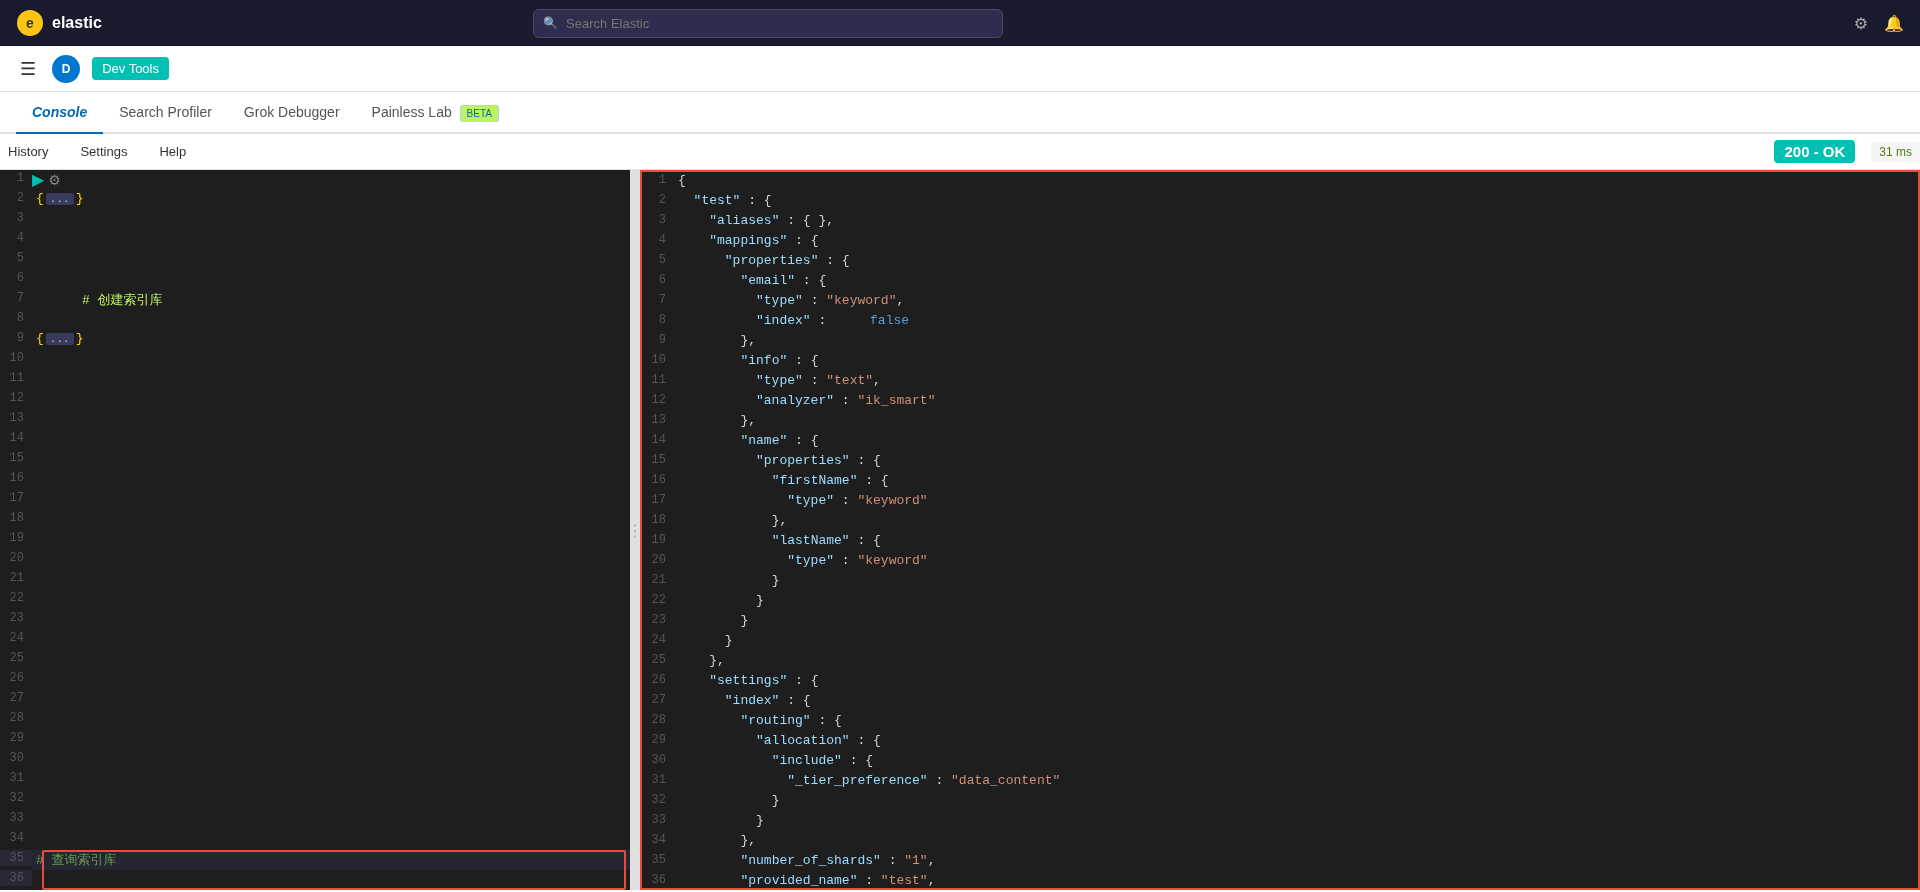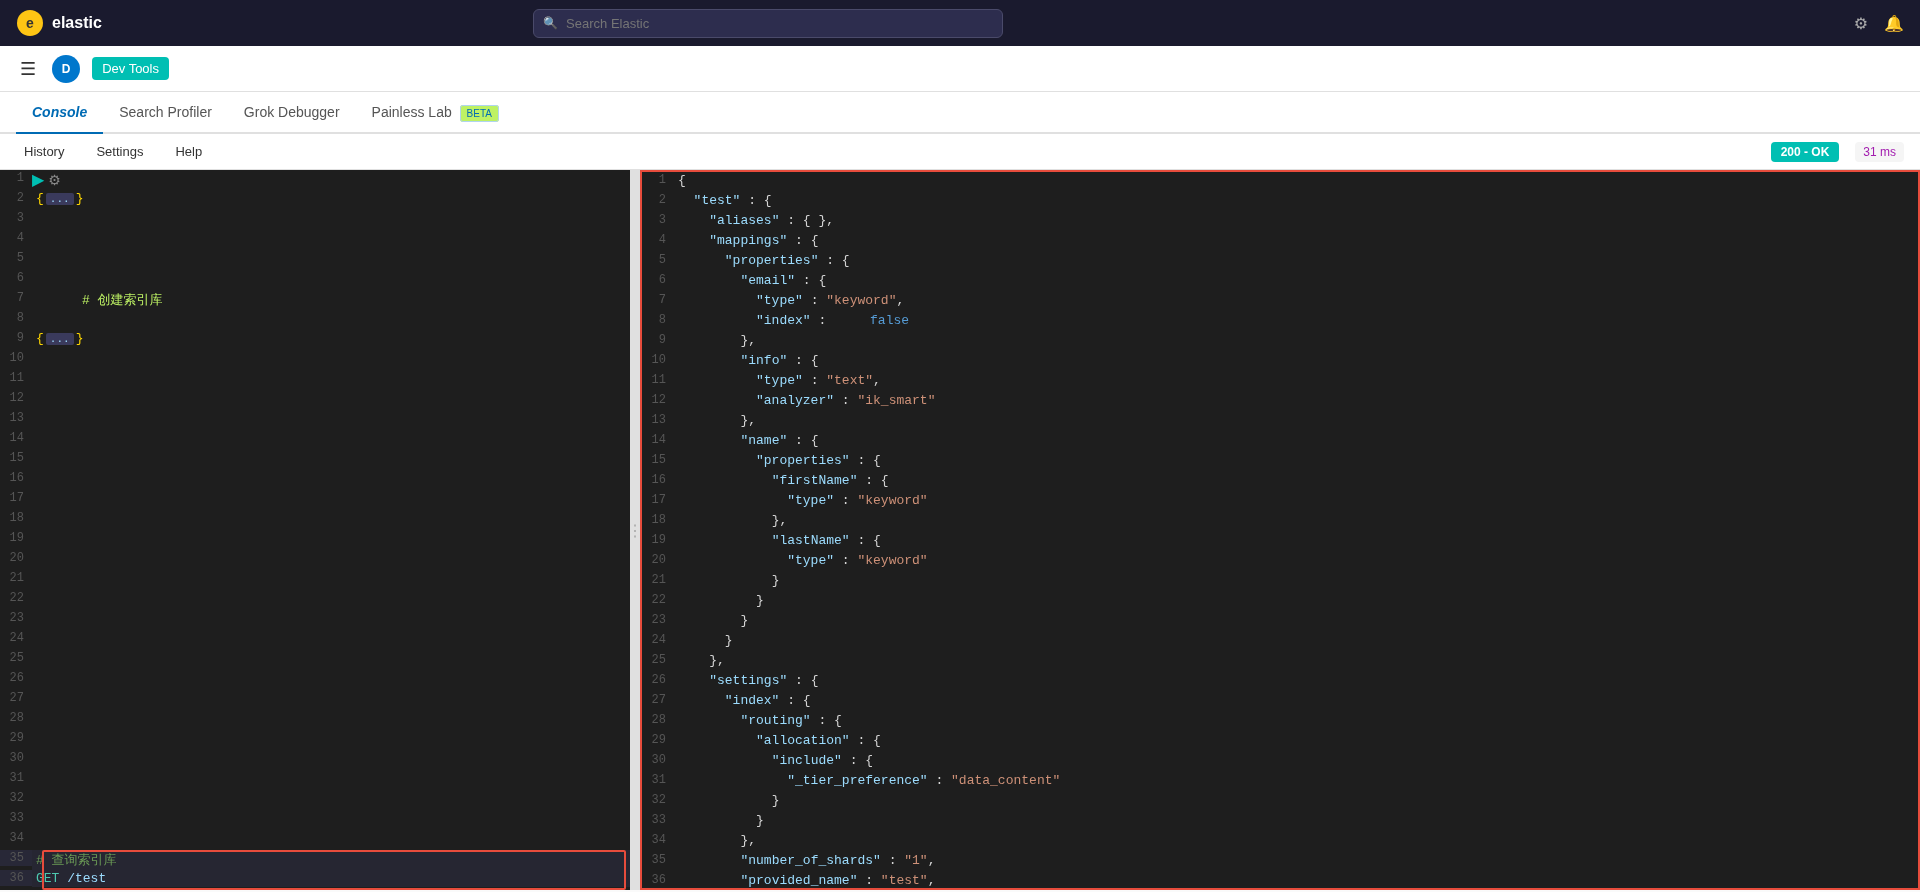--- a/index.html
+++ b/index.html
@@ -136,44 +136,44 @@
       border: 1px solid #b0d4f1;
       margin-left: 4px;
       vertical-align: middle;
     }
 
     
     .toolbar {
       background: white;
       display: flex;
       align-items: center;
-      padding: 6px 16px;
+      padding: 6px 0;
       border-bottom: 1px solid #e0e0e0;
       gap: 16px;
     }
     .toolbar-btn {
       background: none;
       border: none;
       cursor: pointer;
       font-size: 13px;
       color: #333;
       padding: 4px 8px;
     }
     .toolbar-spacer { flex: 1; }
     .status-badge {
       background: #00bfb3;
       color: white;
-      font-size: 12px;
+      font-size: 15px;
       padding: 3px 10px;
       border-radius: 4px;
       font-weight: 600;
     }
     .timing-badge {
       font-size: 12px;
-      color: #a21caf;
+      color: #4d7c0f;
       background: #f5f5f5;
       padding: 3px 8px;
       border-radius: 4px;
     }
 
     
     .main-content {
       display: flex;
       height: calc(892px - 46px - 46px - 42px - 38px);
       overflow: hidden;
@@ -447,21 +447,20 @@
       <div class="editor-line">
         <span class="line-num">34</span>
         <span class="line-content">&nbsp;</span>
       </div>
       <div class="editor-line highlighted">
         <span class="line-num">35</span>
         <span class="line-content" style="color: rgb(106, 153, 85); background-color: rgba(100, 100, 200, 0.12);"># 查询索引库</span>
       </div>
       <div class="editor-line highlighted">
         <span class="line-num">36</span>
-        <span class="line-content" style="background-color: rgba(100, 100, 200, 0.12);"><span style="color: rgb(78, 201, 176);">GET </span><span style="color: rgb(156, 220, 254);">/test</span></span>
       </div>
       <div style="position: absolute; border: 2px solid rgb(231, 76, 60); left: 42px; top: 680px; width: calc(100% - 46px); height: 40px; pointer-events: none; border-radius: 2px;"></div>
     </div>
 
   <div class="pane-divider">⋮</div>
 
   <div class="response-pane" id="response-pane">
 
   <div class="response-line">
         <span class="resp-line-num">1</span>

